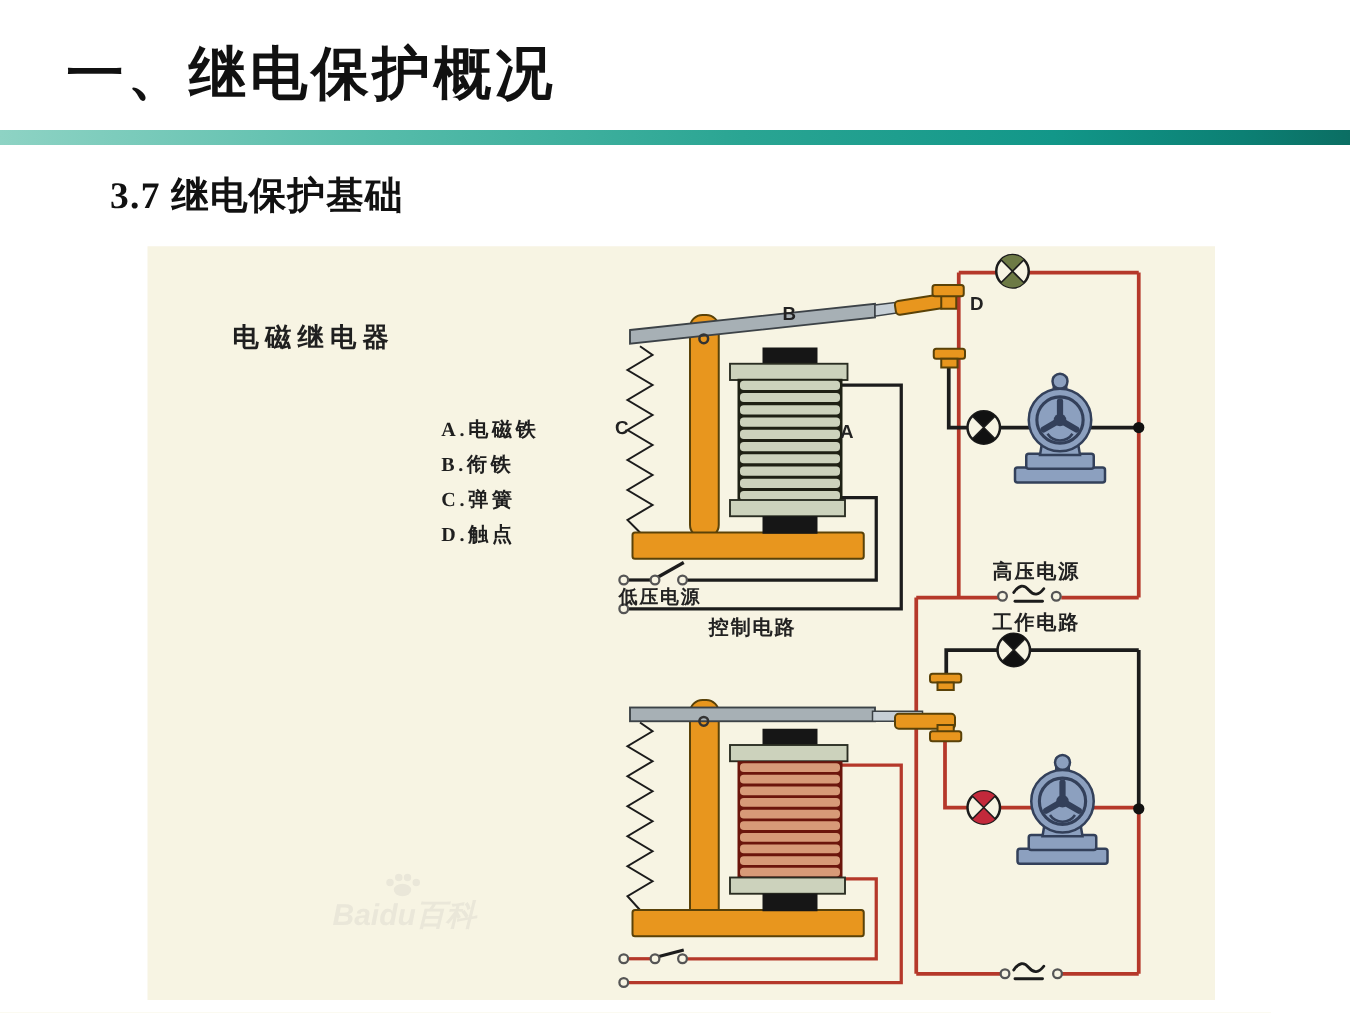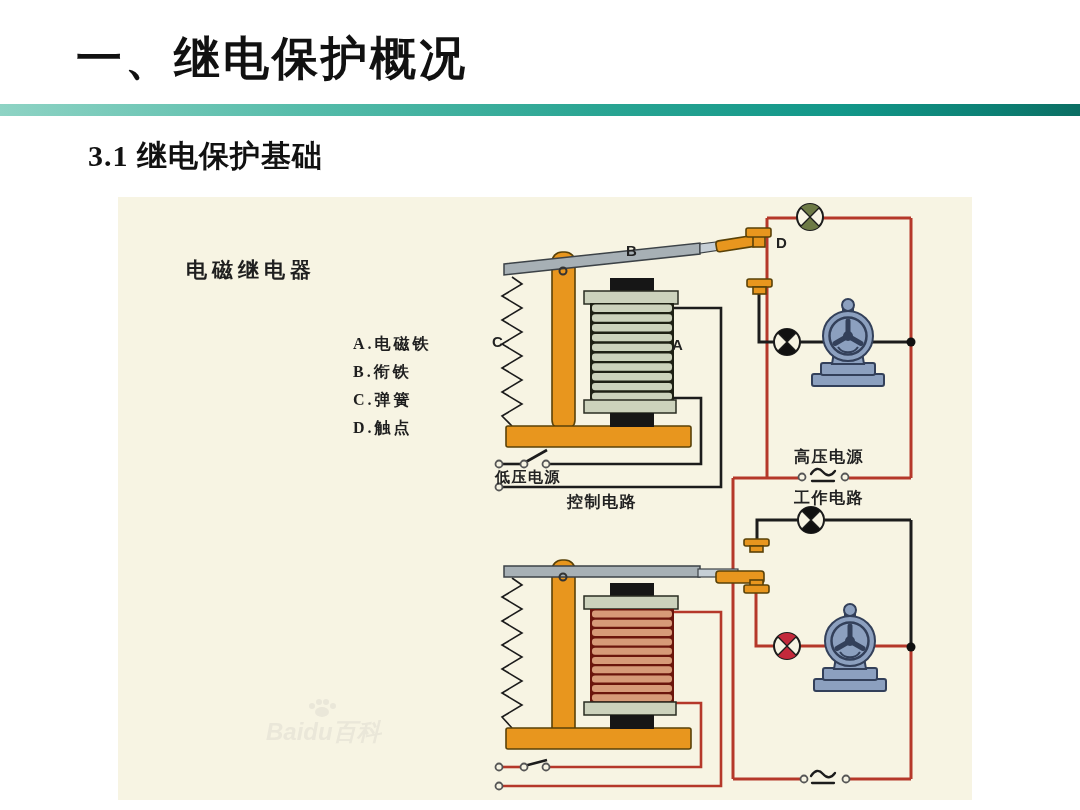--- a/index.html
+++ b/index.html
@@ -1,18 +1,18 @@
 <!DOCTYPE html>
 <html><head>
 <meta charset="utf-8">
 <style>
   html,body{margin:0;padding:0}
   body{width:1080px;height:810px;background:#ffffff;position:relative;overflow:hidden;
        font-family:"Liberation Sans",sans-serif}
-  .slide-title{position:absolute;left:76px;top:28px;font-size:46px;font-weight:700;color:#111;
+  .slide-title{position:absolute;left:53px;top:28px;font-size:46px;font-weight:700;color:#111;
        letter-spacing:3px;font-family:"Liberation Sans",sans-serif;white-space:nowrap}
   .accent-bar{position:absolute;left:0;top:104px;width:1080px;height:12px;
        background:linear-gradient(90deg,#8ed3c4 0%,#56bcaa 28%,#2aa593 55%,#129789 78%,#0c8074 92%,#0b6e63 100%)}
   .subtitle{position:absolute;left:88px;top:136px;font-size:30px;font-weight:700;color:#111;
        letter-spacing:1px;font-family:"Liberation Serif",serif;white-space:nowrap}
   .panel{position:absolute;left:118px;top:197px;width:854px;height:603px;background:#f7f4e3}
   .panel svg{position:absolute;left:0;top:0}
 
   
   .wr{stroke:#b5382a;stroke-width:3;fill:none}
@@ -31,21 +31,21 @@
   .t-legend{font:700 16px "Liberation Serif",serif;letter-spacing:3px;fill:#1f1f1f}
   .t-part{font:700 15px "Liberation Sans",sans-serif;fill:#222}
   .t-circuit{font:700 16px "Liberation Sans",sans-serif;fill:#222;letter-spacing:1.5px}
   .t-wm{font:italic 700 24px "Liberation Sans",sans-serif;fill:#e9e6d8}
 </style>
 </head>
 <body>
 
 <div class="slide-title">一、继电保护概况</div>
 <div class="accent-bar"></div>
-<div class="subtitle">3.1 继电保护基础</div>
+<div class="subtitle">3.7 继电保护基础</div>
 
 <div class="panel">
 <svg width="854" height="603" viewBox="118 197 854 603" xmlns="http://www.w3.org/2000/svg">
 
   <defs>
 
     <g id="motor">
       <rect x="-36" y="38" width="72" height="12" rx="2" class="mo"></rect>
       <rect x="-27" y="27" width="54" height="12" rx="2" class="mo"></rect>
       <path d="M-16,28 L-13,10 L13,10 L16,28 Z" class="mo"></path>

